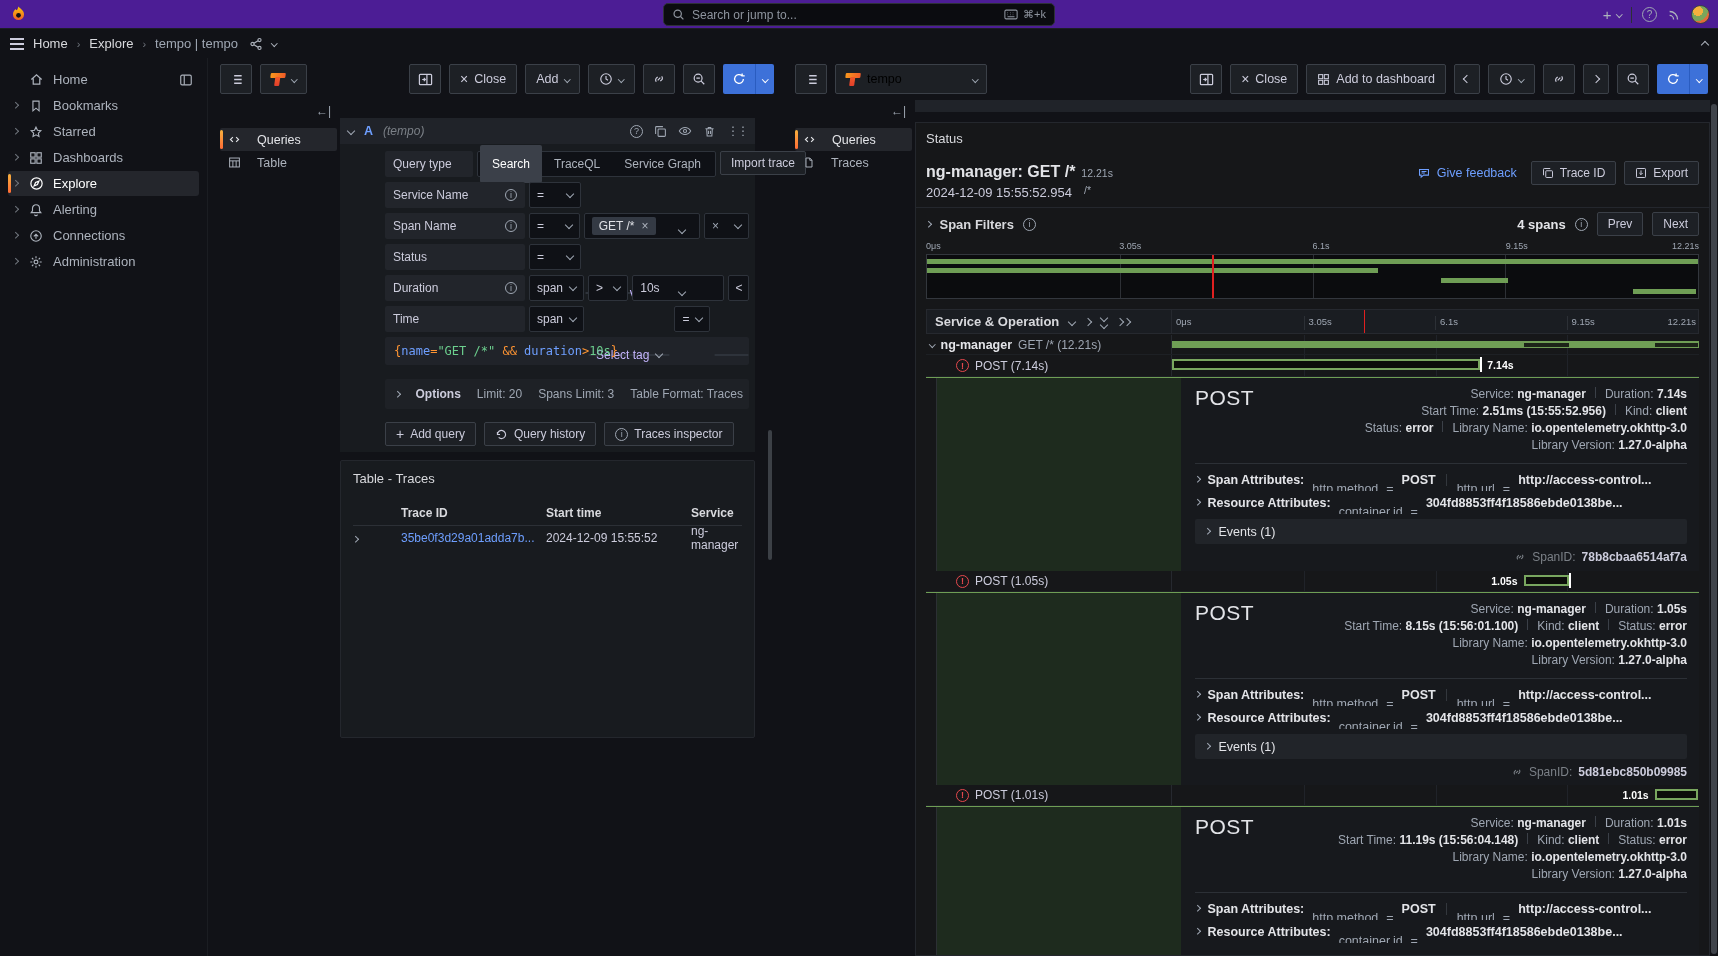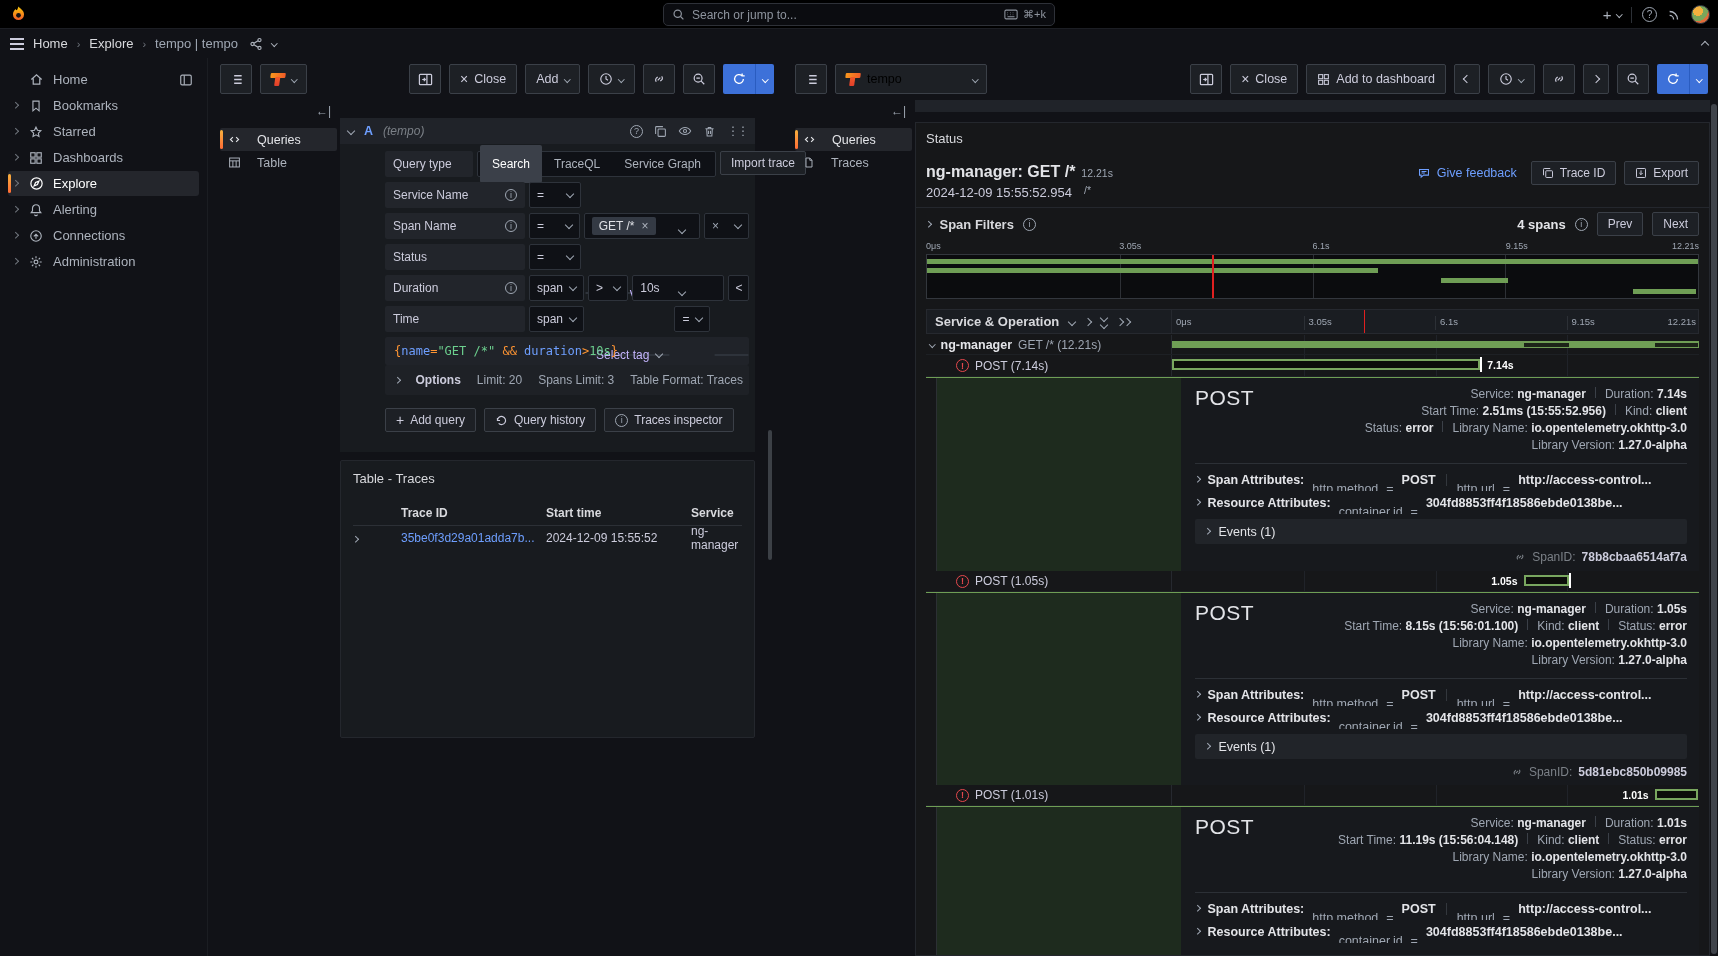--- a/index.html
+++ b/index.html
@@ -20,21 +20,21 @@
   svg { display:block; }
   .btn { display:inline-flex; align-items:center; gap:6px; height:30px; padding:0 10px; background:#1d2025;
          border:1px solid #3b4048; border-radius:2px; color:#ccccdc; font-size:12.5px; cursor:pointer; white-space:nowrap; }
   .btn.sm { height:24px; font-size:12px; }
   .ibtn { width:32px; justify-content:center; padding:0; }
   .bluebtn { display:inline-flex; align-items:stretch; height:30px; border-radius:2px; overflow:hidden; cursor:pointer; }
   .bluebtn .l { background:#3d71d9; display:flex; align-items:center; padding:0 9px; color:#fff; }
   .bluebtn .r { background:#3d71d9; border-left:1px solid #2a5cc0; display:flex; align-items:center; padding:0 7px; color:#fff; }
 
   
-  .topbar { position:absolute; left:0; top:0; width:1718px; height:29px; background:#000000;
+  .topbar { position:absolute; left:0; top:0; width:1718px; height:29px; background:#4c1d95;
             border-bottom:1px solid #1c1e24; display:flex; align-items:center; }
   .searchbox { position:absolute; left:50%; transform:translateX(-50%); top:3px; width:392px; height:23px;
                background:#0b0c10; border:1px solid #2e3138; border-radius:5px; display:flex; align-items:center;
                padding:0 8px; gap:7px; color:#8e949e; }
   .searchbox .hint { margin-left:auto; display:flex; align-items:center; gap:5px; font-size:11px; color:#8e949e; }
   .topright { position:absolute; right:8px; top:0; height:29px; display:flex; align-items:center; gap:10px; color:#adb3bd; }
   .tdiv { width:1px; height:16px; background:#2c3036; }
   .avatar { width:19px; height:19px; border-radius:50%; background:radial-gradient(circle at 35% 30%,#f4b13e 0 30%,#7aa65a 31% 60%,#e06c3a 61%); border:1px solid #3b4048; }
 
   
@@ -87,21 +87,21 @@
          align-items:center; gap:7px; padding:0 7px; white-space:nowrap; }
   .sel .cv { color:#9fa7b3; margin-top:-3px; }
   .sel.dim { color:#c4b5fd;margin-top:48px; }
   .tabs { display:flex; align-items:center; background:#0f1116; border:1px solid #2e333b; border-radius:2px; padding:2px; }
   .tab { padding:12px 12px; color:#adb3bd; border-radius:2px; white-space:nowrap; }
   .tab.active { background:#3b4049; color:#fff; }
   .chip { background:#343a44; border-radius:2px; padding:2px 7px; display:inline-flex; gap:7px; align-items:center; color:#e0e2e7; }
   .codebox { margin:3px 0 0 0; background:#202329; border-radius:2px; padding:7px 9px; font-family:"DejaVu Sans Mono",monospace;
              font-size:12px; white-space:nowrap; overflow:hidden; }
   .c-p { color:#ff9533; } .c-f { color:#6e9fff; } .c-s { color:#6ccf8e; }
-  .optrow { margin-top:0; background:#1e2126; border-radius:2px; height:30px; display:flex; align-items:center; gap:16px;
+  .optrow { margin-top:14px; background:#1e2126; border-radius:2px; height:30px; display:flex; align-items:center; gap:16px;
             padding:0 10px; white-space:nowrap; overflow:hidden; }
   .optrow .t { color:#ccccdc; font-weight:bold; } .optrow .o { color:#9fa7b3; }
   .qactions { margin-top:13px; display:flex; gap:8px; }
 
   
   .tablepanel { position:absolute; left:132px; top:402px; width:415px; height:278px; background:#181b1f;
                 border:1px solid #24272d; border-radius:2px; padding:10px 12px; }
   .tablepanel .ttl { font-size:13px; color:#d8d9dd; margin-bottom:14px; }
   .trow { display:flex; align-items:center; height:23px; }
   .trow .cexp { width:48px; color:#9fa7b3; } .trow .c1 { width:145px; } .trow .c2 { width:145px; } .trow .c3 { flex:1; }

